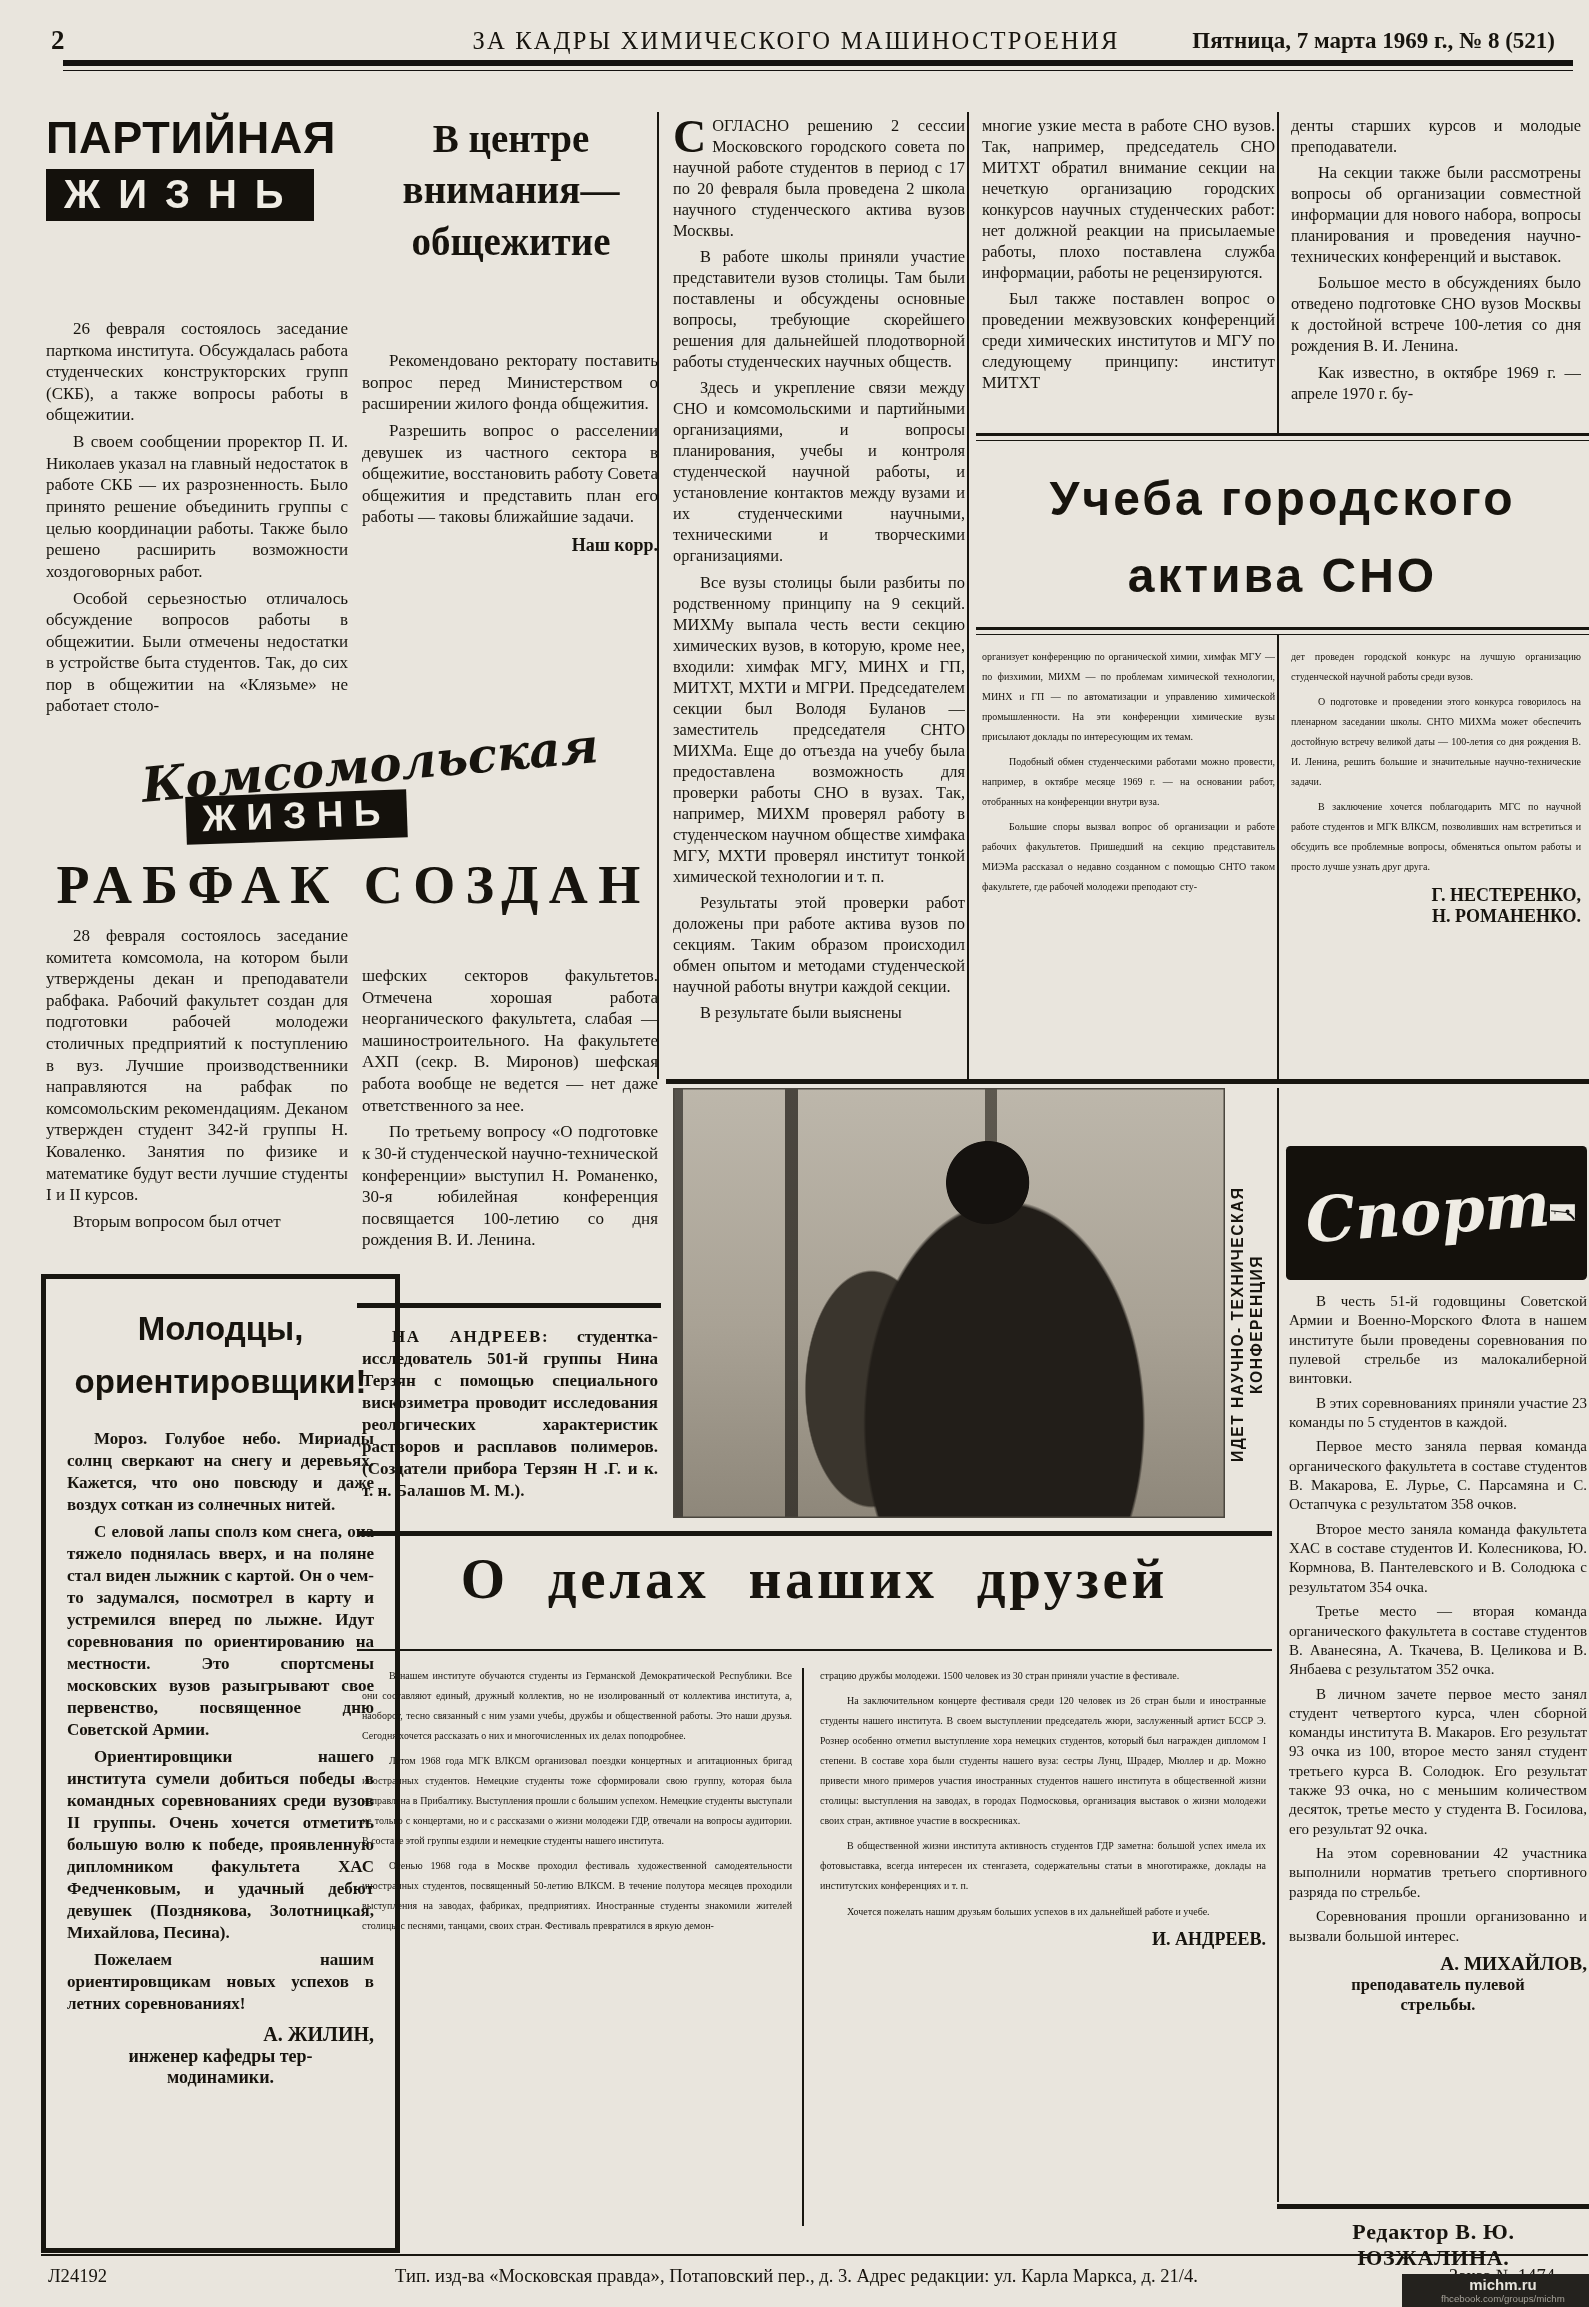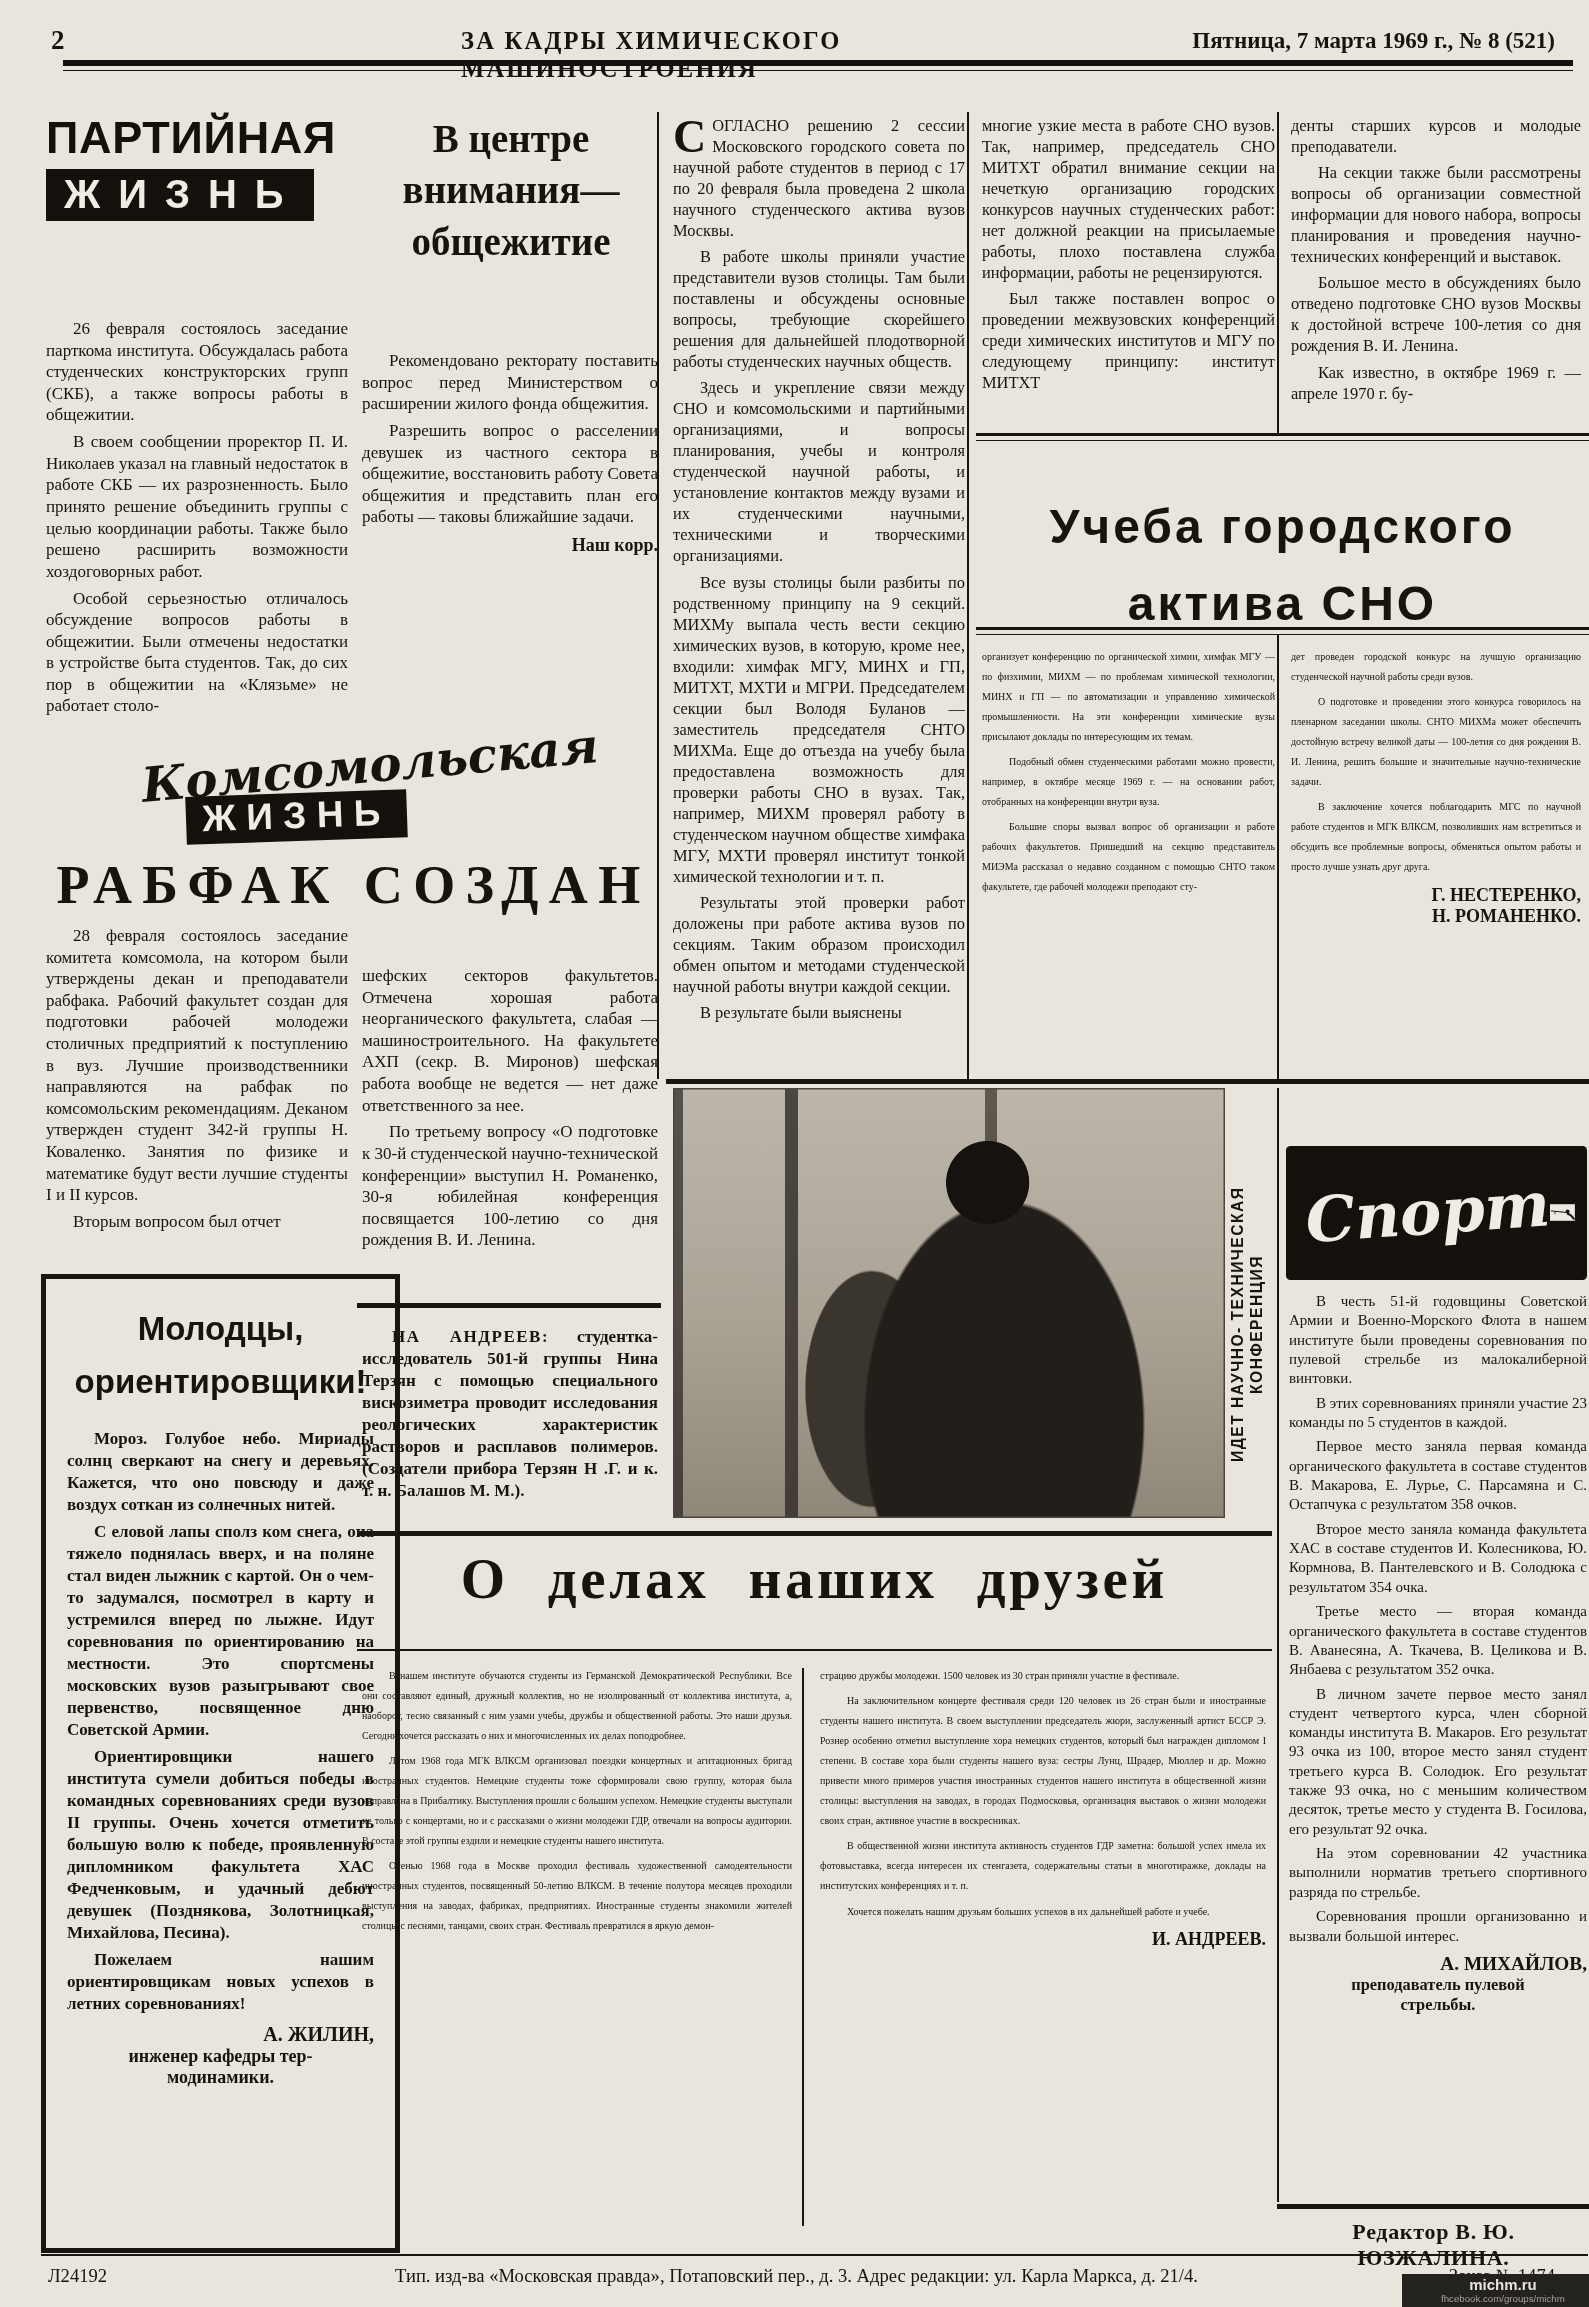--- a/index.html
+++ b/index.html
@@ -12,21 +12,21 @@
   .fs20{font-size:15px;line-height:19.3px;}
   .noindent{text-indent:0;}
   .bold-col .body-p{font-weight:700;}
   .colbox{position:absolute;overflow:hidden;}
   .vr{position:absolute;width:1.5px;background:#181610;}
   .hr-heavy{position:absolute;background:#181610;height:5.2px;}
   .hr-thin{position:absolute;background:#181610;height:2.2px;}
   .double-rule{position:absolute;border-top:3.7px solid #181610;border-bottom:1.5px solid #181610;height:3.7px;}
   .header-rule{position:absolute;border-top:6.7px solid #141210;border-bottom:1.5px solid #141210;height:3.7px;}
   .pgnum{font-weight:700;font-size:27px;}
-  .masthead{font-weight:700;font-size:24.6px;letter-spacing:2.2px;text-align:left;}
+  .masthead{font-weight:400;font-size:24.6px;letter-spacing:2.2px;text-align:center;}
   .issue{font-weight:700;font-size:23px;text-align:right;}
   .plogo1{font-family:"Liberation Sans",sans-serif;font-weight:900;font-size:45px;letter-spacing:0.7px;color:#14110c;}
   .plogo2{display:inline-block;background:#14110c;color:#efece4;font-family:"Liberation Sans",sans-serif;
           font-weight:900;font-size:40px;letter-spacing:18px;padding:3px 12px 4.5px 18px;margin-top:4.5px;}
   .klogo1{font-family:"DejaVu Serif",serif;font-style:italic;font-weight:700;font-size:48px;transform:rotate(-5deg);display:inline-block;}
   .klogo2{display:inline-block;background:#14110c;color:#efece4;font-family:"Liberation Sans",sans-serif;
           font-weight:900;font-size:37px;letter-spacing:10.4px;padding:1.5px 16.4px 4.5px 16.4px;transform:rotate(-2deg);margin-left:45px;}
   .hostel-h{font-weight:700;font-size:39px;line-height:1.32;text-align:center;}
   .sno-h{font-family:"Liberation Sans",sans-serif;font-weight:700;font-size:48px;line-height:77px;text-align:center;letter-spacing:3px;}
   .rabfak-h{font-weight:700;font-size:54px;letter-spacing:10.4px;text-align:center;}
@@ -109,21 +109,21 @@
   </div>
 
   <div class="colbox" style="left:1291px;top:115px;width:290px;height:315px;">
     <p class="body-p noindent">денты старших курсов и молодые преподаватели.</p>
     <p class="body-p">На секции также были рассмотрены вопросы об организации совместной информации для нового набора, вопросы планирования и проведения научно-технических конференций и выставок.</p>
     <p class="body-p">Большое место в обсуждениях было отведено подготовке СНО вузов Москвы к достойной встрече 100-летия со дня рождения В. И. Ленина.</p>
     <p class="body-p">Как известно, в октябре 1969 г. — апреле 1970 г. бу-</p>
   </div>
 
   <div class="double-rule" style="left:976px;top:433px;width:613px;"></div>
-  <div class="colbox sno-h" style="left:976px;top:488px;width:613px;height:165px;">
+  <div class="colbox sno-h" style="left:976px;top:460px;width:613px;height:165px;">
     <div>Учеба городского</div>
     <div>актива СНО</div>
   </div>
   <div class="double-rule" style="left:976px;top:627px;width:613px;"></div>
 
   <div class="colbox" style="left:982px;top:647px;width:293px;height:428px;">
     <p class="body-p fs21 noindent">организует конференцию по органической химии, химфак МГУ — по физхимии, МИХМ — по проблемам химической технологии, МИНХ и ГП — по автоматизации и управлению химической промышленности. На эти конференции химические вузы присылают доклады по интересующим их темам.</p>
     <p class="body-p fs21">Подобный обмен студенческими работами можно провести, например, в октябре месяце 1969 г. — на основании работ, отобранных на конференции внутри вуза.</p>
     <p class="body-p fs21">Большие споры вызвал вопрос об организации и работе рабочих факультетов. Пришедший на секцию представитель МИЭМа рассказал о недавно созданном с помощью СНТО таком факультете, где рабочей молодежи преподают сту-</p>
   </div>

